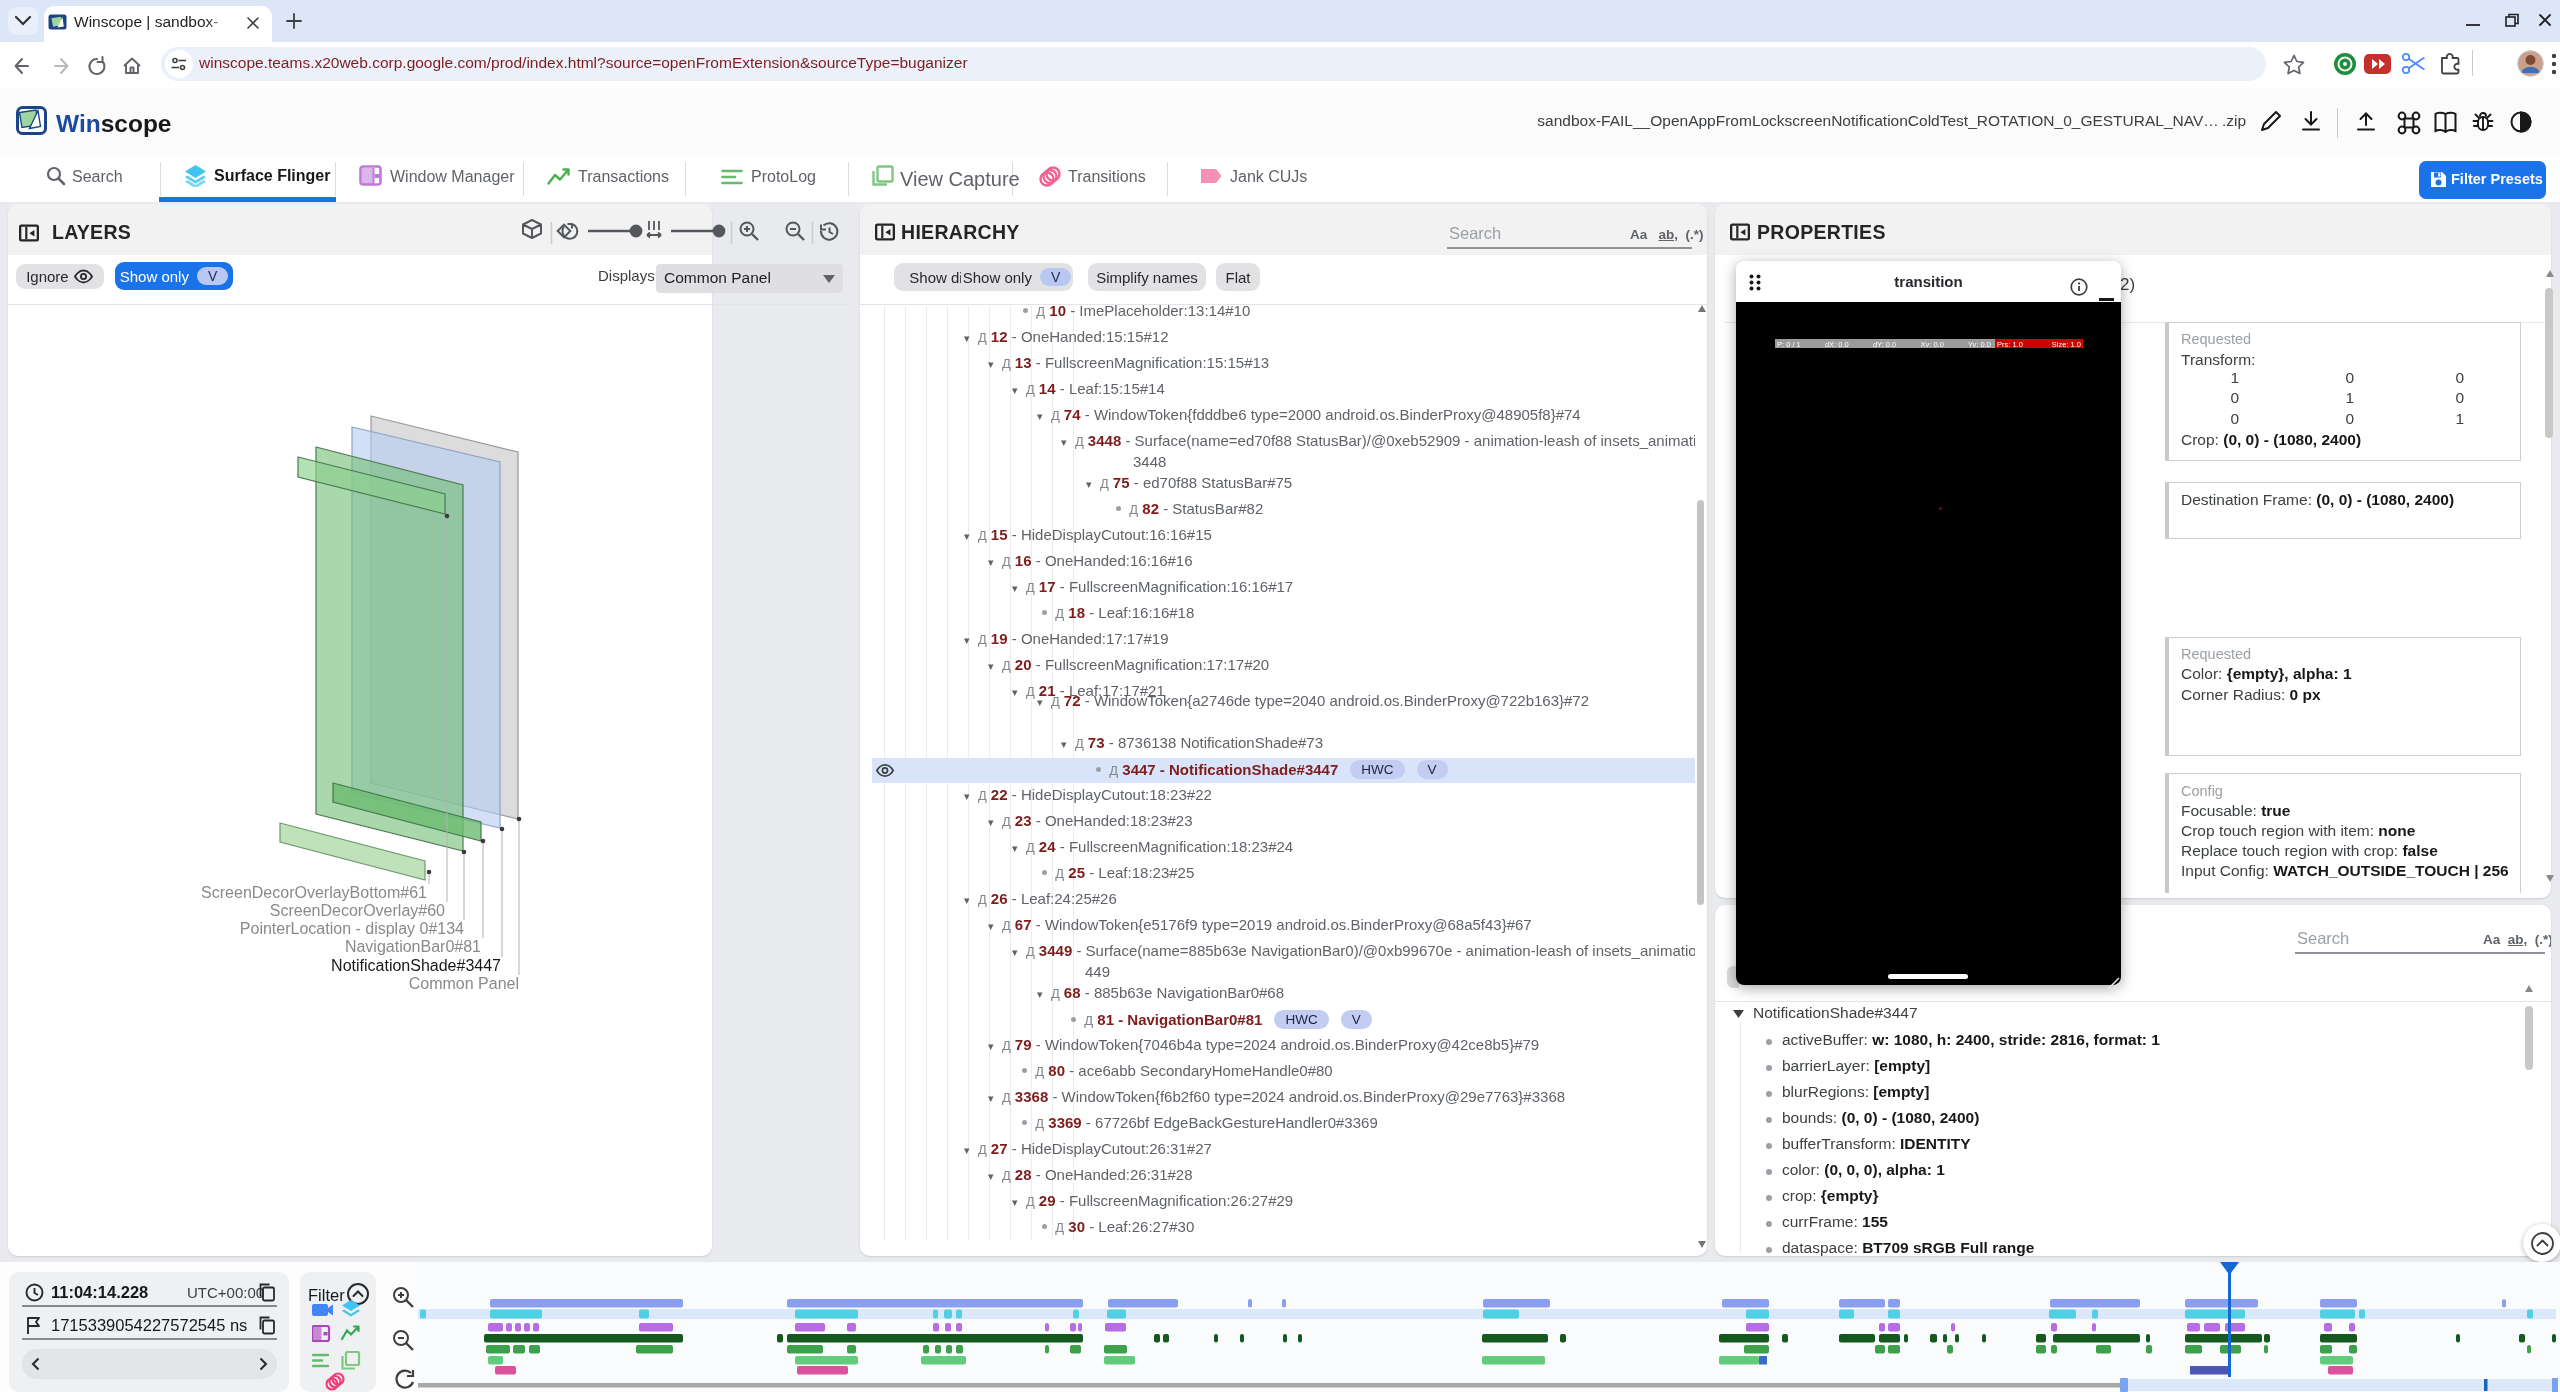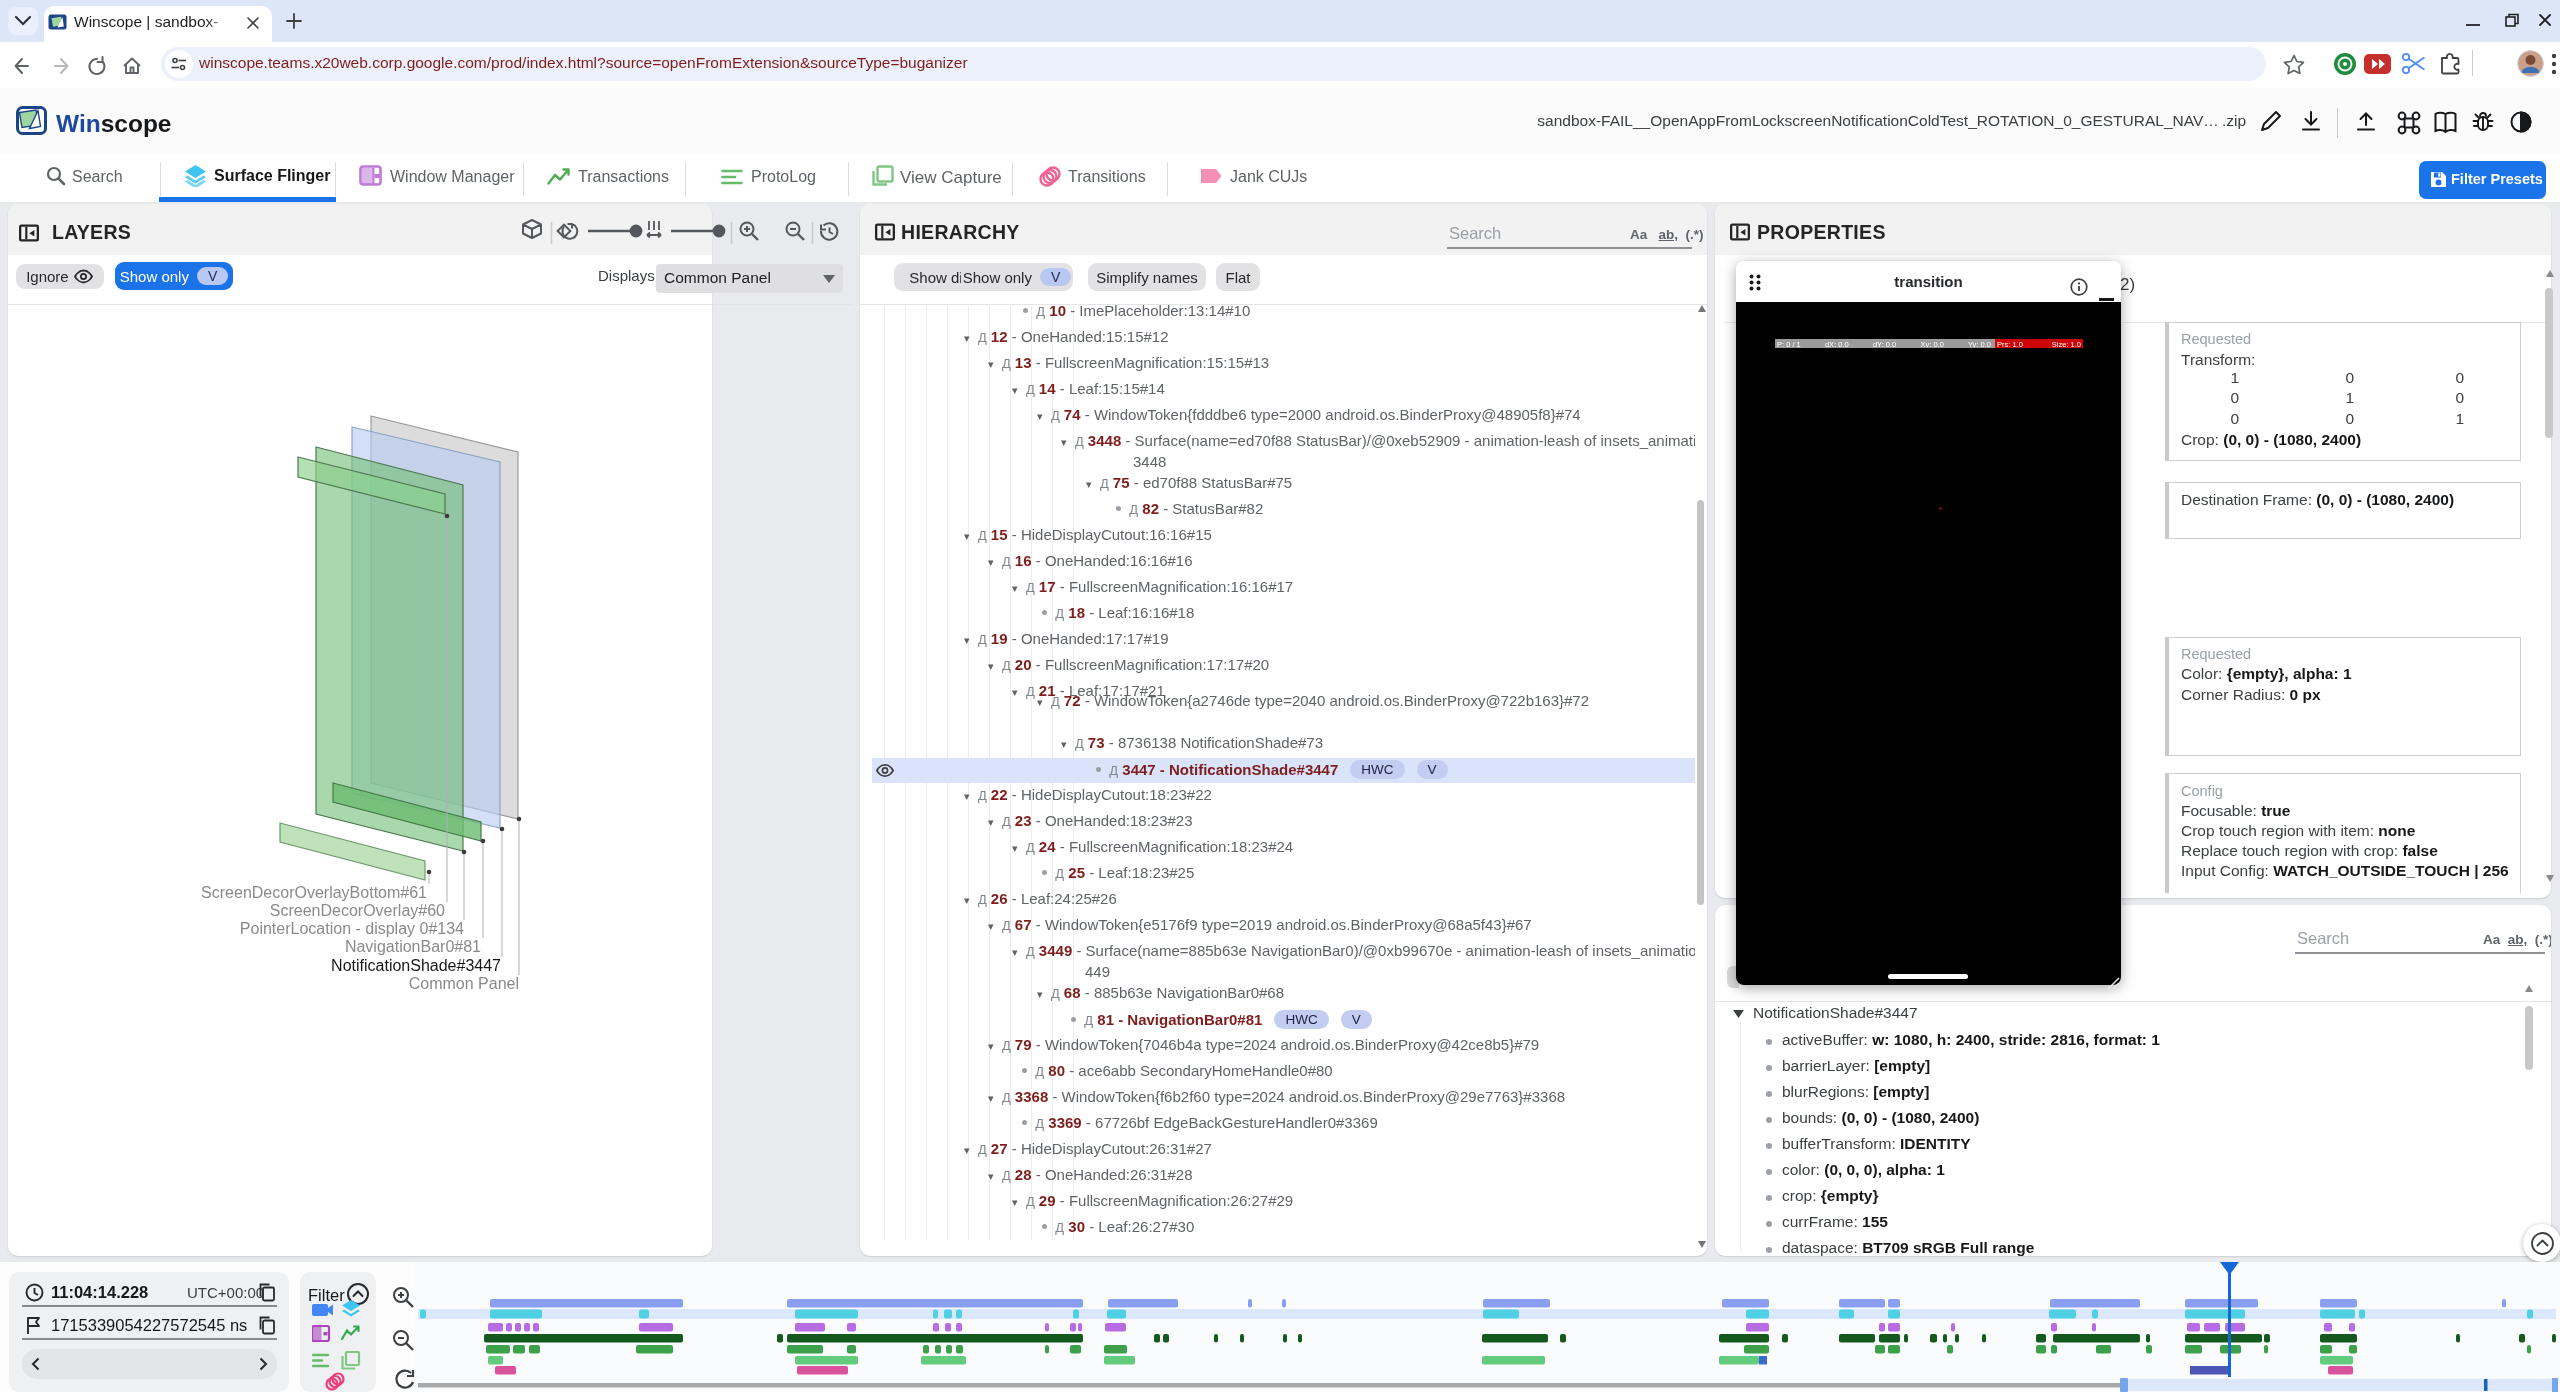--- a/index.html
+++ b/index.html
@@ -183,21 +183,21 @@
         <path d="M1.5 2 H20.5"></path>
         <path d="M1.5 8 H14"></path>
         <path d="M1.5 14 H20.5"></path>
       </g>
     </svg>
 <div class="abs gtxt" style="left:751px;top:168px;font-size:16px;">ProtoLog</div>
 <svg class="abs" style="left:871px;top:165px" width="23" height="22" viewBox="0 0 23 22">
       <rect x="6.5" y="1.5" width="15" height="15" rx="1.5" fill="none" stroke="#81c784" stroke-width="2.4"></rect>
       <path d="M2.5 6 V19.5 H16" stroke="#81c784" stroke-width="2.4" fill="none"></path>
     </svg>
-<div class="abs gtxt" style="left:900px;top:168px;font-size:17px;">View Capture</div>
+<div class="abs gtxt" style="left:900px;top:168px;font-size:20px;">View Capture</div>
 <svg class="abs" style="left:1038px;top:165px" width="24" height="23" viewBox="0 0 24 23">
       <g fill="none" stroke="#f06292" stroke-width="2.4">
         <circle cx="9" cy="14" r="6.5"></circle>
         <circle cx="12" cy="11.5" r="6.5"></circle>
         <circle cx="15" cy="9" r="6.5"></circle>
       </g>
     </svg>
 <div class="abs gtxt" style="left:1068px;top:168px;font-size:16px;">Transitions</div>
 <svg class="abs" style="left:1199px;top:167px" width="24" height="18" viewBox="0 0 24 18">
       <path d="M2 2 H17 L22.5 9 L17 16 H2 Z" fill="#f48fb8"></path>

